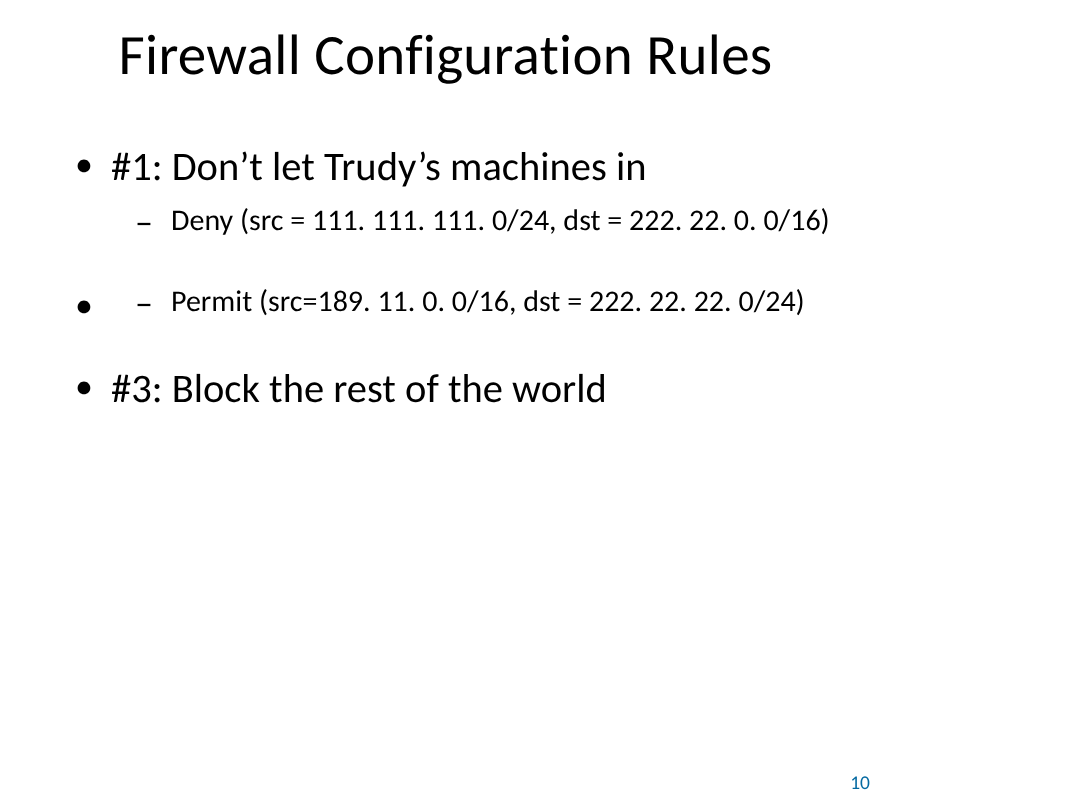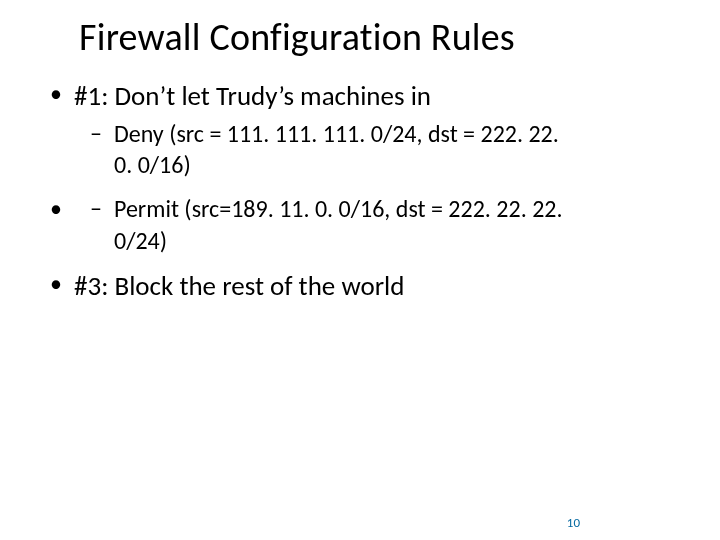--- a/index.html
+++ b/index.html
@@ -33,35 +33,35 @@
     line-height: 1.32;
   }
   ul.level1 {
     list-style: none;
     margin: 0;
     padding: 0;
   }
   ul.level1 > li {
     position: relative;
     padding-left: 26px;
-    margin-top: 12px;
+    margin-top: 28px;
   }
   ul.level1 > li::before {
     content: "•";
     position: absolute;
     left: 2px;
     top: 0;
     font-size: 24px;
     line-height: 1.3;
   }
   ul.level2 {
     list-style: none;
     margin: 2px 0 0 0;
     padding: 0;
-    font-size: 24px;
+    font-size: 20px;
   }
   ul.level2 > li {
     position: relative;
     padding-left: 30px;
     margin-left: 10px;
     margin-top: 4px;
   }
   ul.level2 > li::before {
     content: "–";
     position: absolute;

